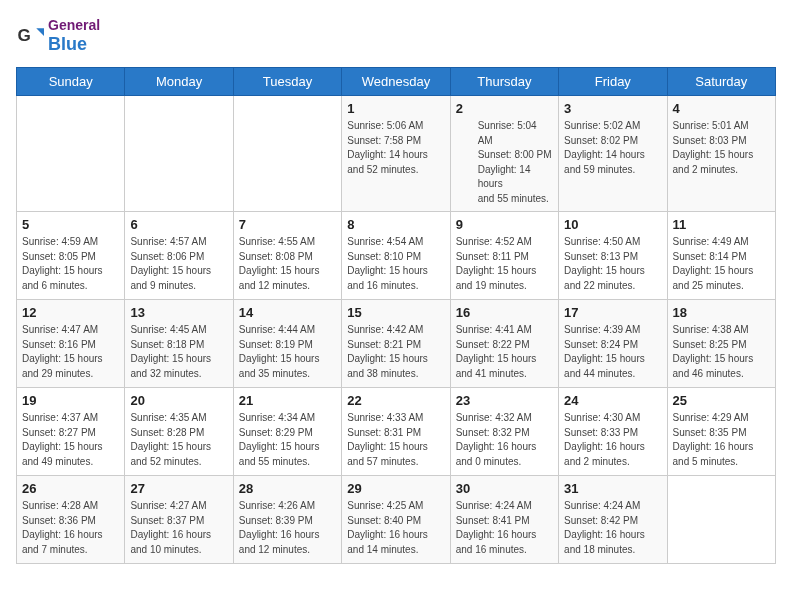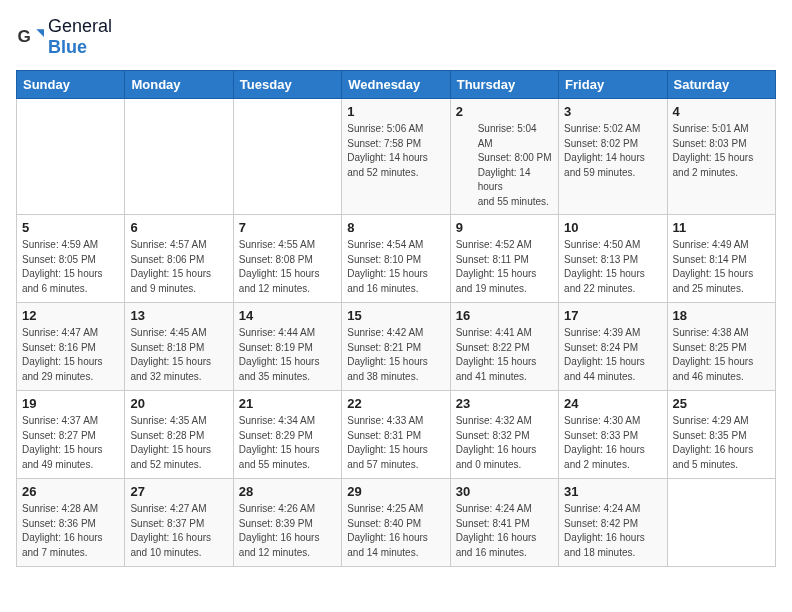--- a/index.html
+++ b/index.html
@@ -15,23 +15,23 @@
       justify-content: space-between;
       align-items: flex-start;
       margin-bottom: 12px;
     }
     .logo {
       display: flex;
       align-items: center;
       gap: 4px;
     }
     .logo-text-general {
-      font-size: 18px;
-      font-weight: normal;
-      color: #0f172a;
+      font-size: 14px;
+      font-weight: bold;
+      color: #701a75;
     }
     .logo-text-blue {
       font-size: 18px;
       font-weight: bold;
       color: #2979c8;
     }
     .logo-icon {
       width: 28px;
       height: 28px;
     }
@@ -48,24 +48,24 @@
       color: #555;
     }
     table {
       width: 100%;
       border-collapse: collapse;
       table-layout: fixed;
     }
     thead th {
       background-color: #2979c8;
       color: #fff;
-      text-align: left;
+      text-align: center;
       padding: 6px 6px;
       font-size: 13px;
-      font-weight: bold;
+      font-weight: normal;
       border: 1px solid #1a5fa8;
     }
     tbody td {
       vertical-align: top;
       padding: 5px 5px;
       border: 1px solid #ccc;
       font-size: 10.5px;
       color: #333;
       height: 88px;
       background: #fff;

